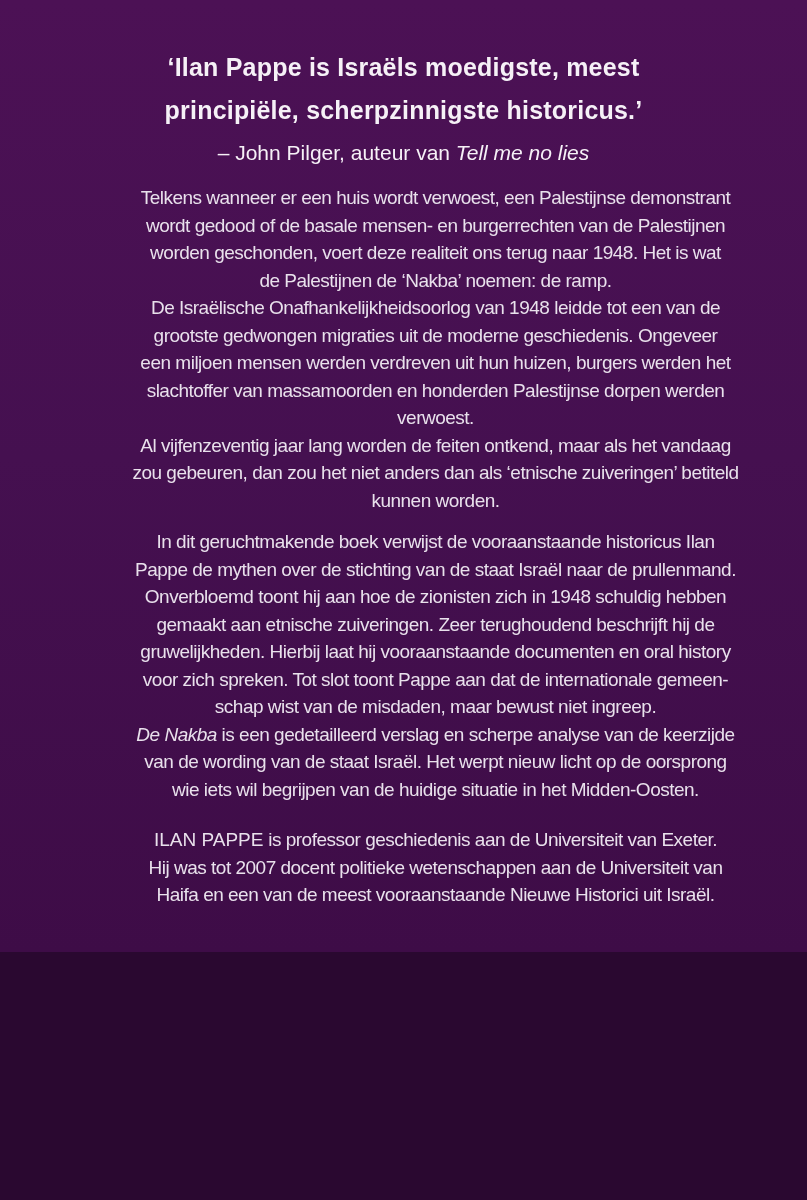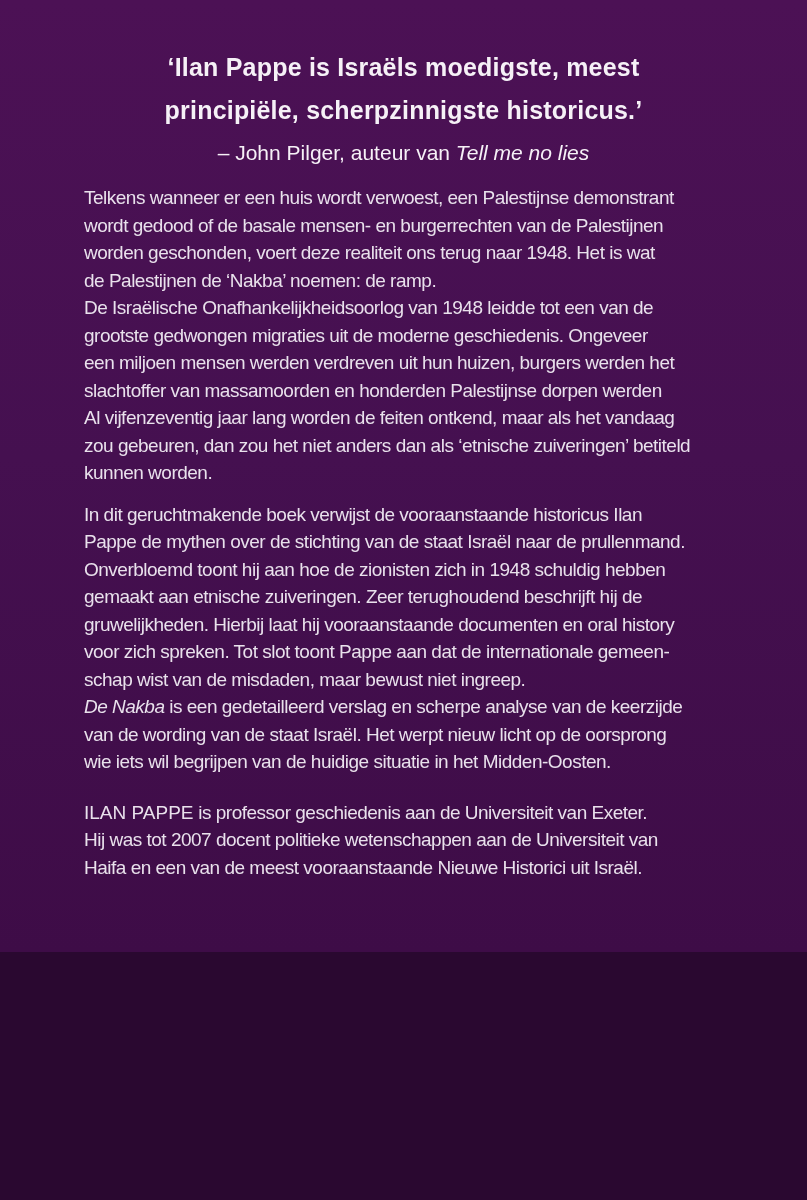--- a/index.html
+++ b/index.html
@@ -13,21 +13,21 @@
     background:linear-gradient(180deg,var(--bg-top) 0%,var(--bg-mid) 48%,var(--bg-bottom) 100%);
     font-family:"Liberation Sans",sans-serif;color:var(--text);
   }
   
   .quote{position:absolute;top:46px;left:0;right:0;text-align:center;color:var(--quote);}
   .q-line{font-size:25px;font-weight:bold;line-height:43px;letter-spacing:.2px;}
   .attribution{margin-top:6px;font-size:21px;line-height:30px;}
   .attribution em{font-style:italic;}
   
   .blurb{position:absolute;top:184px;left:84px;right:20px;}
-  .line{font-size:19px;line-height:27.5px;white-space:nowrap;letter-spacing:-.5px;}
+  .line{font-size:19px;line-height:27.5px;white-space:nowrap;letter-spacing:-.5px;text-align:center;}
   .block-gap{margin-top:14px;}
   .bio-gap{margin-top:23px;}
   .line em{font-style:italic;}
   .line strong{font-weight:normal;letter-spacing:0;}
   
   .website{position:absolute;top:964px;left:550px;width:176px;text-align:center;
     color:#ffffff;font-weight:bold;font-size:15.5px;letter-spacing:1.8px;}
   .barcode-box{position:absolute;left:550px;top:994px;width:176px;height:144px;background:#fdfdfd;}
   .isbn-label{margin-top:6px;text-align:center;font-size:11px;font-weight:bold;
     letter-spacing:.3px;color:#101010;white-space:nowrap;}
@@ -59,20 +59,21 @@
   <main class="blurb">
     <section class="block">
         <div class="line">Telkens wanneer er een huis wordt verwoest, een Palestijnse demonstrant</div>
         <div class="line">wordt gedood of de basale mensen- en burgerrechten van de Palestijnen</div>
         <div class="line">worden geschonden, voert deze realiteit ons terug naar 1948. Het is wat</div>
         <div class="line">de Palestijnen de ‘Nakba’ noemen: de ramp.</div>
         <div class="line">De Israëlische Onafhankelijkheidsoorlog van 1948 leidde tot een van de</div>
         <div class="line">grootste gedwongen migraties uit de moderne geschiedenis. Ongeveer</div>
         <div class="line">een miljoen mensen werden verdreven uit hun huizen, burgers werden het</div>
         <div class="line">slachtoffer van massamoorden en honderden Palestijnse dorpen werden</div>
+        <div class="line">verwoest.</div>
         <div class="line">Al vijfenzeventig jaar lang worden de feiten ontkend, maar als het vandaag</div>
         <div class="line">zou gebeuren, dan zou het niet anders dan als ‘etnische zuiveringen’ betiteld</div>
         <div class="line">kunnen worden.</div>
       </section>
     <section class="block block-gap">
       <div>
           <div class="line">In dit geruchtmakende boek verwijst de vooraanstaande historicus Ilan</div>
           <div class="line">Pappe de mythen over de stichting van de staat Israël naar de prullenmand.</div>
           <div class="line">Onverbloemd toont hij aan hoe de zionisten zich in 1948 schuldig hebben</div>
           <div class="line">gemaakt aan etnische zuiveringen. Zeer terughoudend beschrijft hij de</div>

